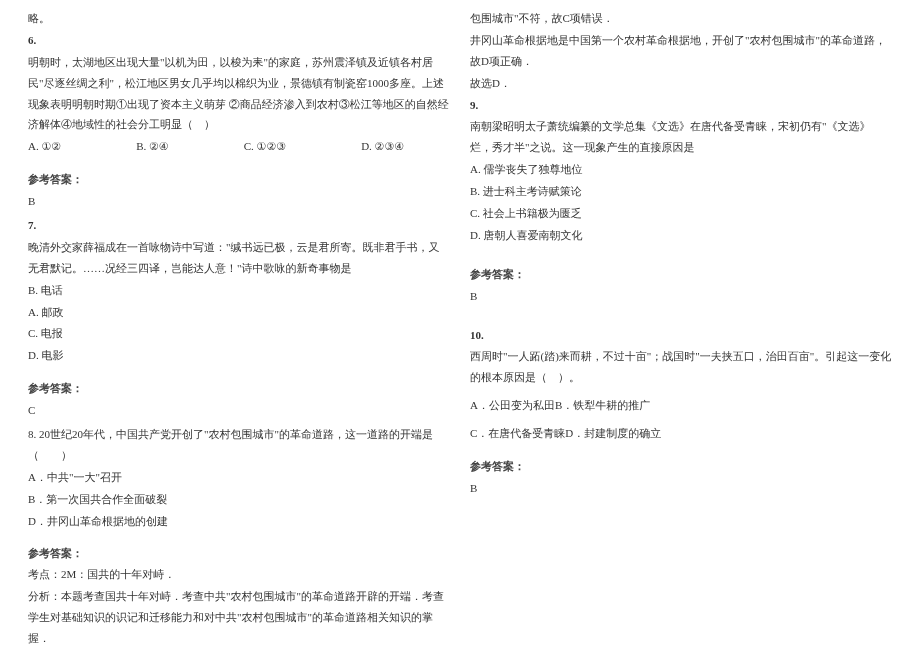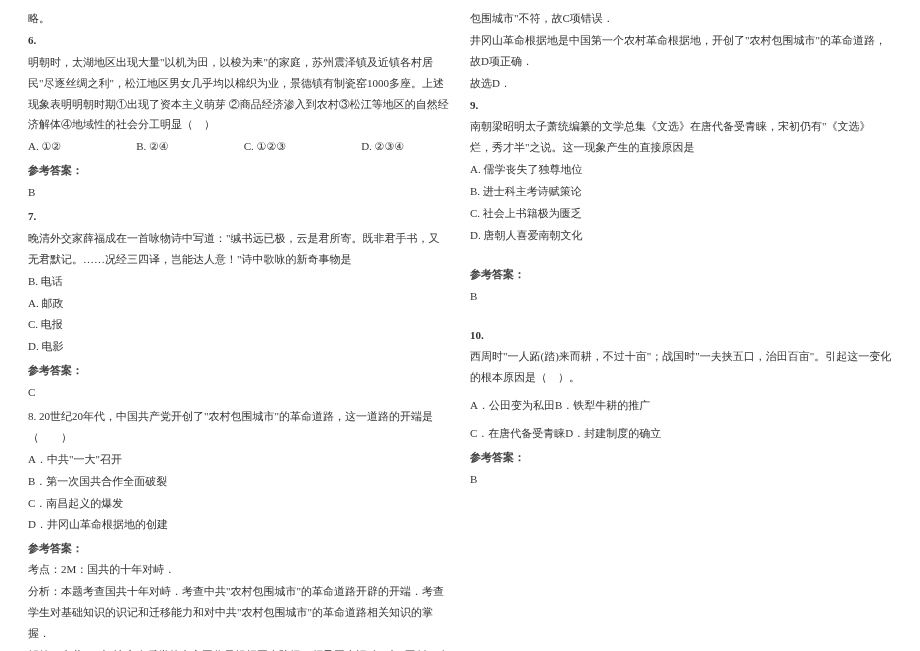--- a/index.html
+++ b/index.html
@@ -11,21 +11,21 @@
       background: #fff;
       width: 920px;
       height: 651px;
       display: flex;
       padding: 8px 18px;
     }
     .column { flex: 1; padding: 0 10px; }
     .col-left { border-right: none; }
     .line { margin-bottom: 1px; }
     .bold { font-weight: bold; }
-    .answer-label { font-weight: bold; margin-top: 3px; color: #444; }
+    .answer-label { font-weight: bold; margin-top: 12px; color: #444; }
     .answer-val { margin-top: 1px; margin-bottom: 3px; }
     .watermark {
       color: rgba(200, 210, 235, 0.5);
       font-size: 16px;
       font-weight: bold;
       margin: 18px 0;
       letter-spacing: 1px;
     }
     .opt-row { display: flex; gap: 75px; }
     .opt-row2 { display: flex; }
@@ -52,21 +52,20 @@
   <div class="line">B. 电话</div>
   <div class="line">A. 邮政</div>
   <div class="line">C. 电报</div>
   <div class="line">D. 电影</div>
   <div class="answer-label">参考答案：</div>
   <div class="answer-val">C</div>
 
   <div class="line">8. 20世纪20年代，中国共产党开创了"农村包围城市"的革命道路，这一道路的开端是（　　）</div>
   <div class="line">A．中共"一大"召开</div>
   <div class="line">B．第一次国共合作全面破裂</div>
-  <div class="line">C．南昌起义的爆发</div>
   <div class="line">D．井冈山革命根据地的创建</div>
   <div class="answer-label">参考答案：</div>
   <div class="line">考点：2M：国共的十年对峙．</div>
   <div class="line">分析：本题考查国共十年对峙．考查中共"农村包围城市"的革命道路开辟的开端．考查学生对基础知识的识记和迁移能力和对中共"农村包围城市"的革命道路相关知识的掌握．</div>
   <div class="line">解答：中共"一大"决定今后党的中心工作是组织工人阶级，领导工人运动，与"开创了农村包围城市"不符，故A项错误．</div>
 
 </div>
 
 <div class="column col-right">
   <div class="line">包围城市"不符，故C项错误．</div>

